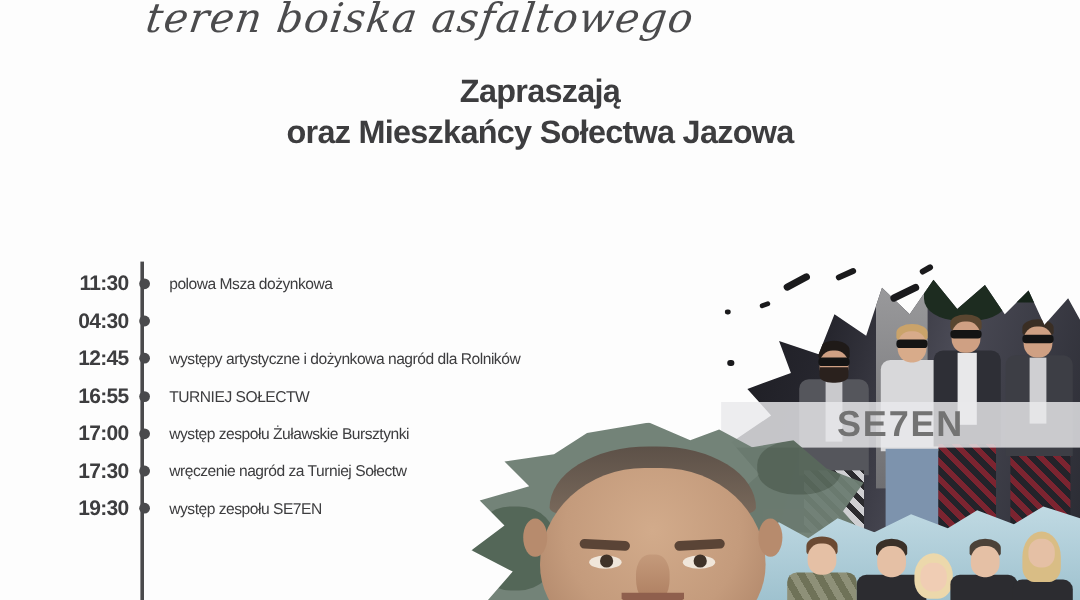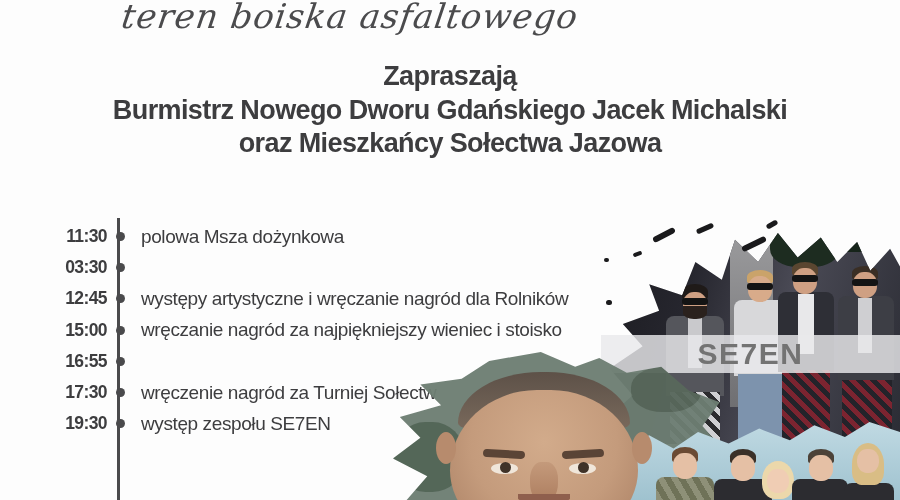--- a/index.html
+++ b/index.html
@@ -22,21 +22,21 @@
     line-height:33.5px; letter-spacing:-0.6px; white-space:nowrap; }
 
   
   .timeline-line { left:117px; top:218px; width:3px; height:282px; background:#4a4a4c; }
   .schedule { left:50px; top:221px; width:520px; }
   .srow { position:static; display:flex; align-items:center; height:31.2px; }
   .stime { position:static; width:57px; text-align:right; font-weight:bold;
     font-size:17.5px; letter-spacing:-0.6px; flex:none; }
   .sdot { position:static; width:9px; height:9px; border-radius:50%;
     background:#4a4a4c; margin-left:9px; flex:none; }
-  .sevent { position:static; margin-left:16px; font-size:19px;
+  .sevent { position:static; margin-left:16px; font-size:13px;
     letter-spacing:-0.4px; white-space:nowrap; }
 
   
   .se7en-photo {
     left:570px; top:222px; width:330px; height:222px; z-index:1;
     background:linear-gradient(105deg,#17171b 0%,#26262e 35%,#4a4a55 62%,#2b2c34 100%);
     clip-path:polygon(16% 100%,13% 86%,19% 78%,12% 66%,22% 56%,16% 46%,27% 40%,24% 28%,34% 33%,38% 18%,46% 26%,50% 8%,57% 18%,63% 5%,69% 16%,76% 7%,81% 18%,87% 9%,91% 22%,97% 12%,100% 20%,100% 100%);
   }
   .pillar { left:160px; top:15px; width:43px; height:170px;
     background:linear-gradient(#9a9a9c,#6f6f72); }
@@ -149,49 +149,49 @@
 </style>
 </head>
 <body>
 
 <div class="poster">
 
   <div class="script-title">teren boiska asfaltowego</div>
 
   <div class="invite">
     <div>Zapraszają</div>
-    <div>Burmistrz Nowego Dworu Gdańskiego Jacek Michalski</div>
     <div>oraz Mieszkańcy Sołectwa Jazowa</div>
   </div>
 
   <div class="timeline-line"></div>
 
   <div class="schedule">
     <div class="srow">
       <span class="stime">11:30</span>
       <span class="sdot"></span>
       <span class="sevent">polowa Msza dożynkowa</span>
     </div>
     <div class="srow">
-      <span class="stime">03:30</span>
+      <span class="stime">04:30</span>
       <span class="sdot"></span>
     </div>
     <div class="srow">
       <span class="stime">12:45</span>
       <span class="sdot"></span>
-      <span class="sevent">występy artystyczne i wręczanie nagród dla Rolników</span>
-    </div>
-    <div class="srow">
-      <span class="stime">15:00</span>
-      <span class="sdot"></span>
-      <span class="sevent">wręczanie nagród za najpiękniejszy wieniec i stoisko</span>
+      <span class="sevent">występy artystyczne i dożynkowa nagród dla Rolników</span>
     </div>
     <div class="srow">
       <span class="stime">16:55</span>
       <span class="sdot"></span>
+      <span class="sevent">TURNIEJ SOŁECTW</span>
+    </div>
+    <div class="srow">
+      <span class="stime">17:00</span>
+      <span class="sdot"></span>
+      <span class="sevent">występ zespołu Żuławskie Bursztynki</span>
     </div>
     <div class="srow">
       <span class="stime">17:30</span>
       <span class="sdot"></span>
       <span class="sevent">wręczenie nagród za Turniej Sołectw</span>
     </div>
     <div class="srow">
       <span class="stime">19:30</span>
       <span class="sdot"></span>
       <span class="sevent">występ zespołu SE7EN</span>

